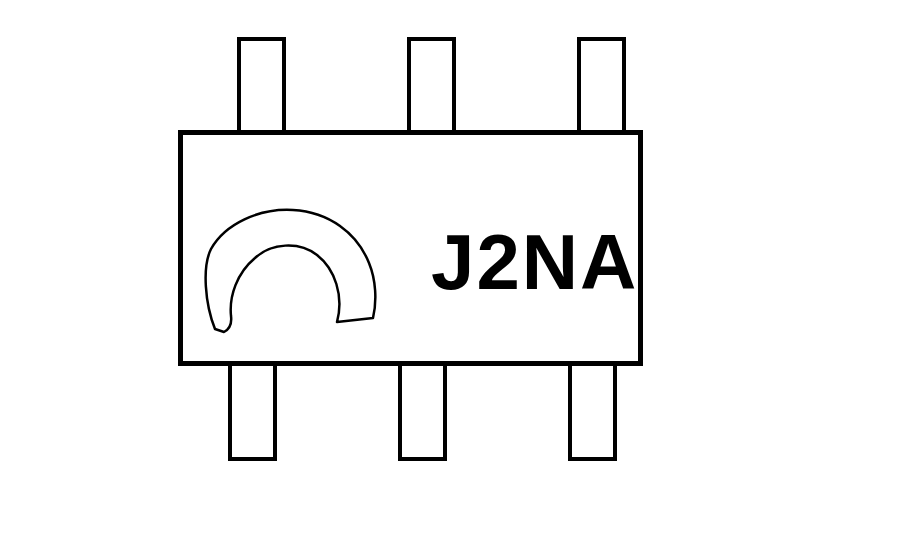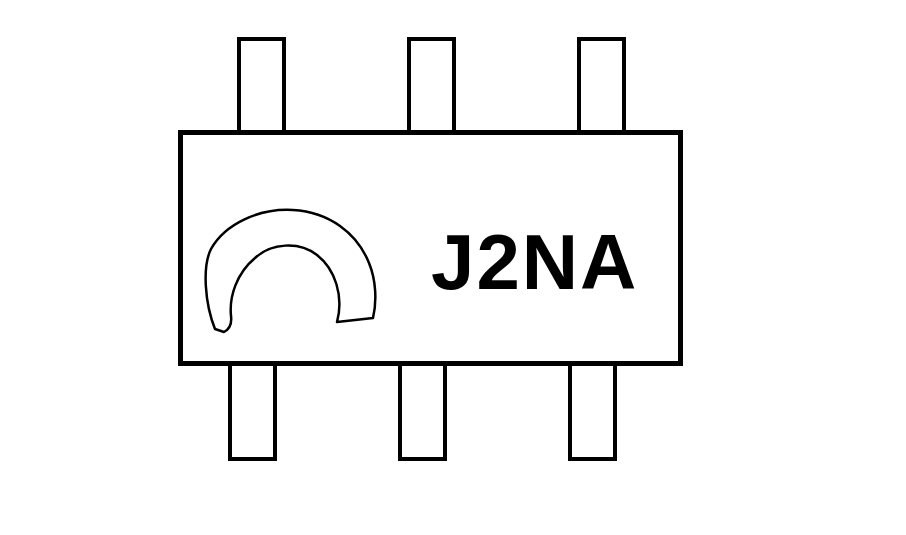--- a/index.html
+++ b/index.html
@@ -13,21 +13,21 @@
     width: 906px;
     height: 535px;
     background: #ffffff;
     overflow: hidden;
   }
   
   .package-body {
     position: absolute;
     left: 178px;
     top: 130px;
-    width: 505px;
+    width: 465px;
     height: 236px;
     box-sizing: border-box;
     border: 5px solid #000000;
     background: #ffffff;
     z-index: 2;
     padding-left: 40px;
   }
   
   .pin {
     position: absolute;

